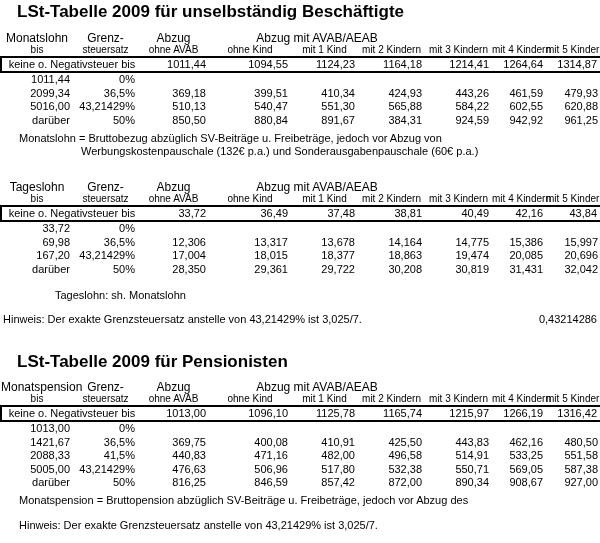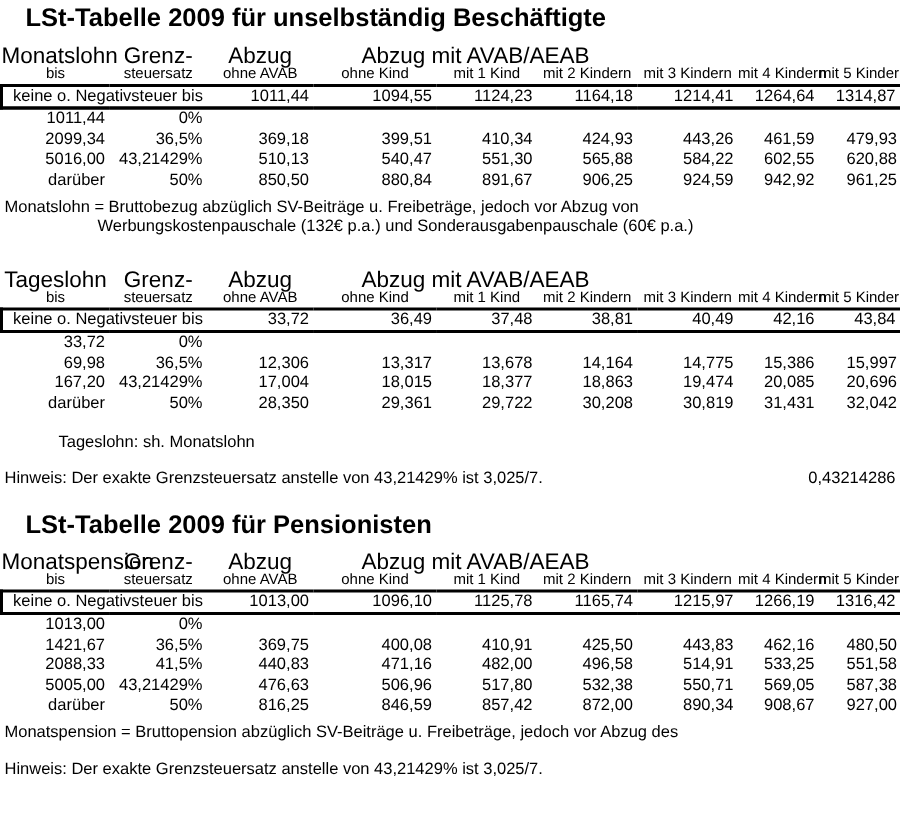--- a/index.html
+++ b/index.html
@@ -14,35 +14,35 @@
   }
   .title {
     font-weight: bold;
     font-size: 17px;
     line-height: 15px;
     margin: 0;
     padding-left: 17px;
     white-space: nowrap;
   }
   #title1 { padding-top: 4px; }
-  #title2 { margin-top: 16px; }
+  #title2 { margin-top: 28px; }
 
   table.lst {
     border-collapse: collapse;
     table-layout: fixed;
     width: 600px;
   }
   table.lst th {
     font-weight: normal;
     padding: 0;
     white-space: nowrap;
     text-align: center;
     overflow: visible;
   }
-  table.lst tr.h1 th { font-size: 15px; line-height: 12px; }
+  table.lst tr.h1 th { font-size: 12px; line-height: 12px; }
   table.lst tr.h2 th { font-size: 10px; line-height: 12px; }
   table.lst td {
     text-align: right;
     padding: 0 3px 0 0;
     line-height: 13.5px;
     white-space: nowrap;
     overflow: visible;
   }
   table.lst td.lbl {
     text-align: center;
@@ -53,21 +53,21 @@
     border-bottom: 2px solid #000;
     line-height: 13px;
   }
   tr.boxed td:first-child { border-left: 2px solid #000; }
   tr.boxed td:last-child  { border-right: 2px solid #000; }
 
   #table1 { margin-top: 13px; }
   #table2 { margin-top: 23px; }
   #table3 { margin-top: 12px; }
 
-  .note { line-height: 13px; padding-left: 3px; }
+  .note { line-height: 13px; padding-left: 19px; }
   .note .indent { padding-left: 62px; }
   #note1 { margin-top: 5px; }
   #note2 { margin-top: 4px; }
   #tageslohn-ref { margin-top: 13px; margin-left: 36px; }
   .hinweis {
     margin-top: 11px;
     display: flex;
     justify-content: space-between;
     padding: 0 3px;
     line-height: 13px;
@@ -156,21 +156,21 @@
         <td>584,22</td>
         <td>602,55</td>
         <td>620,88</td>
       </tr>
       <tr>
         <td>darüber</td>
         <td>50%</td>
         <td>850,50</td>
         <td>880,84</td>
         <td>891,67</td>
-        <td>906,25</td>
+        <td>384,31</td>
         <td>924,59</td>
         <td>942,92</td>
         <td>961,25</td>
       </tr>
     </tbody>
 </table>
 
 <div id="note1" class="note">
   <div>Monatslohn = Bruttobezug abzüglich SV-Beiträge u. Freibeträge, jedoch vor Abzug von</div>
   <div class="indent">Werbungskostenpauschale (132€ p.a.) und Sonderausgabenpauschale (60€ p.a.)</div>

